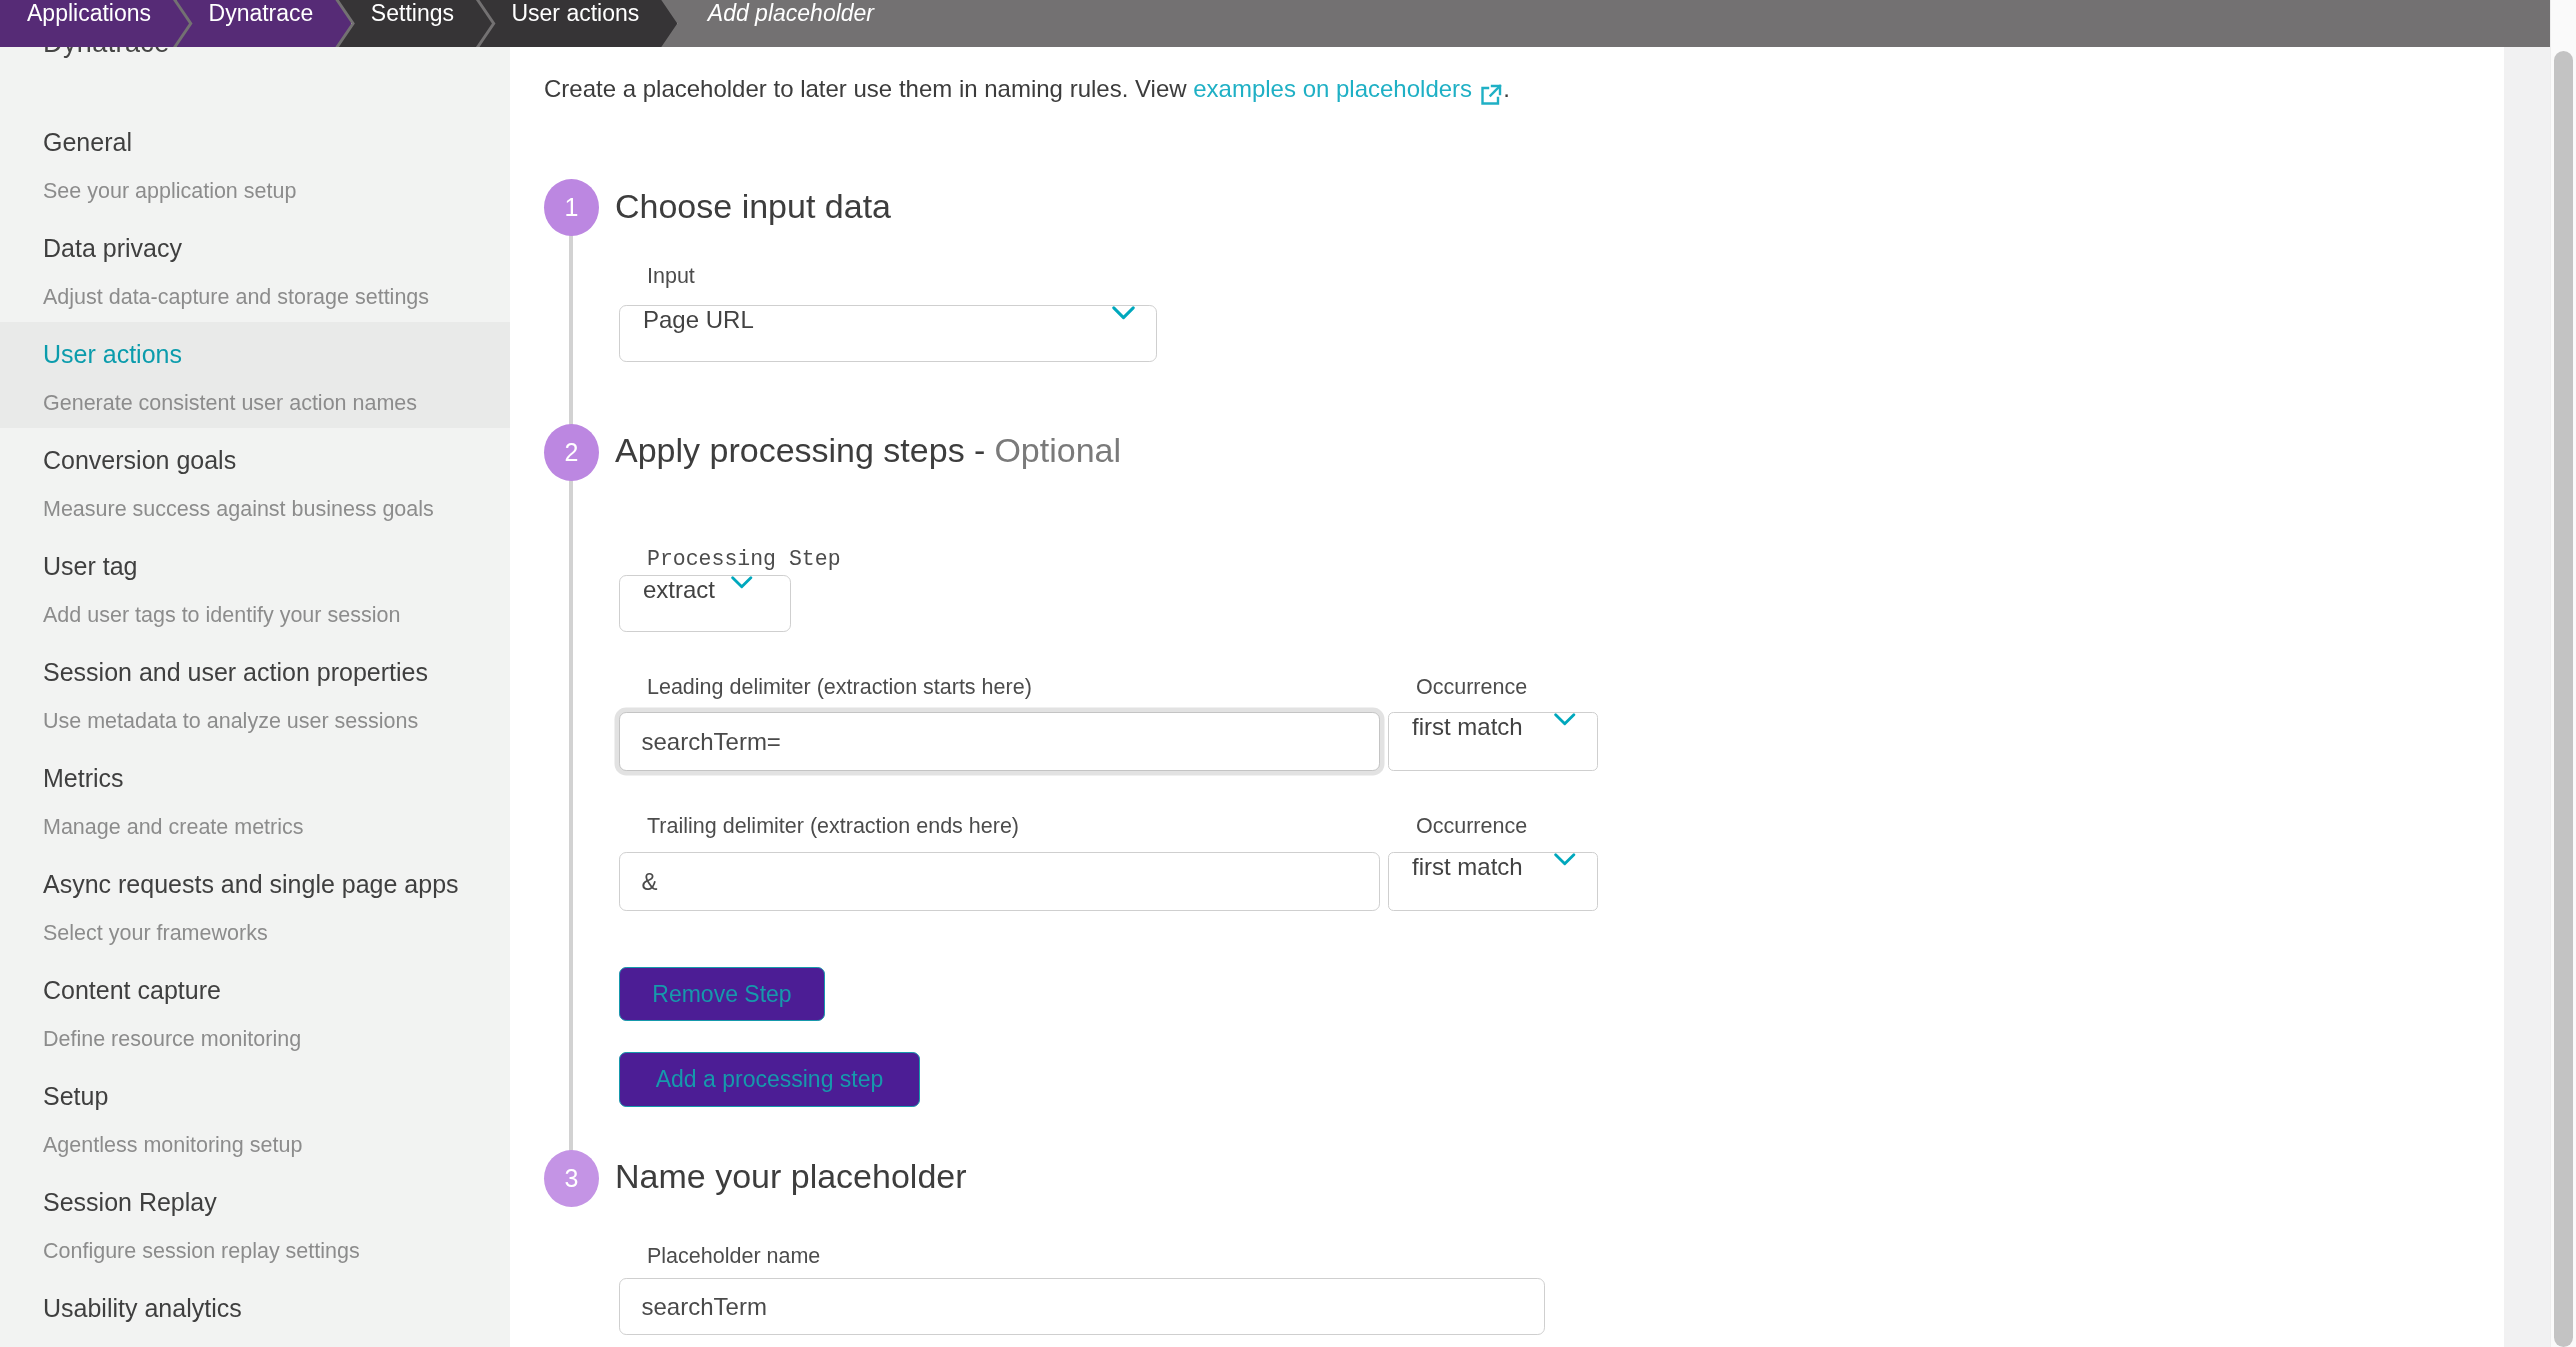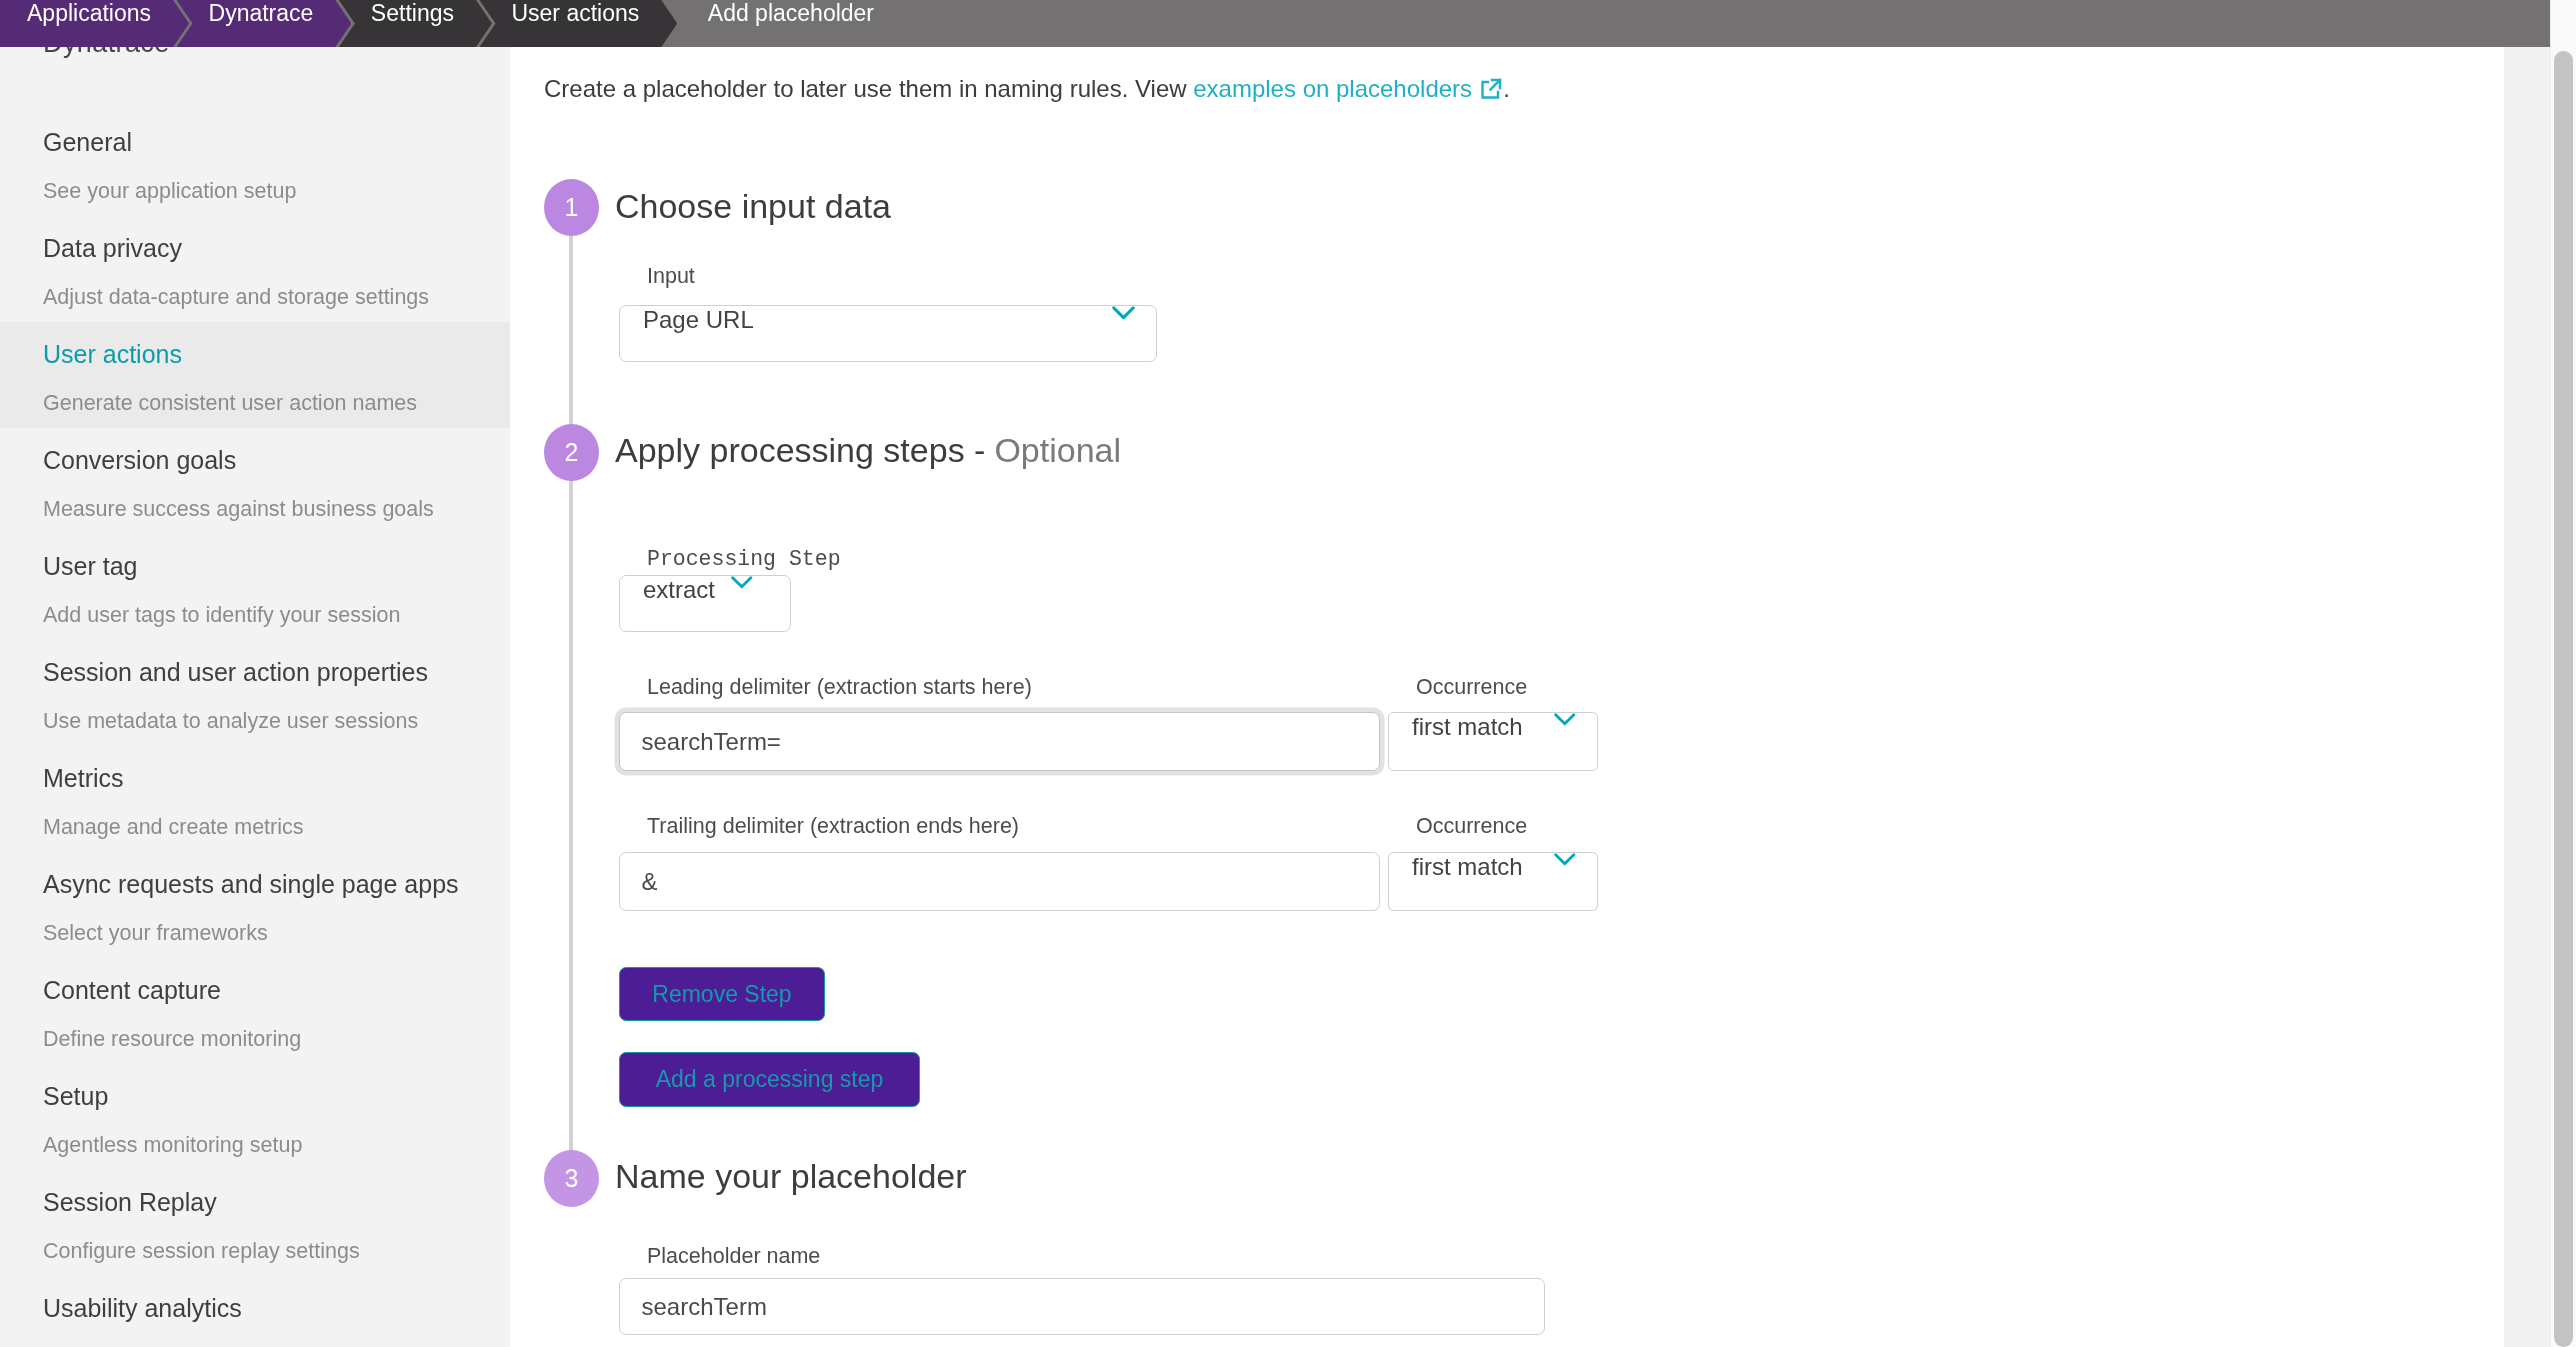--- a/index.html
+++ b/index.html
@@ -30,21 +30,21 @@
     margin-left: -12.5px;
     filter: drop-shadow(4.5px 0 0 #ffffff);
     cursor: pointer;
   }
   .crumb:first-child {
     clip-path: polygon(0 0, calc(100% - 16px) 0, 100% 50%, calc(100% - 16px) 100%, 0 100%);
     margin-left: 0; padding-left: 27px;
   }
   .crumb.purple { background: #562b76; }
   .crumb.dark   { background: #363436; }
-  .crumb.plain  { background: transparent; filter: none; padding-left: 43px; cursor: default; }
+  .crumb.plain  { background: transparent; filter: none; padding-left: 43px; cursor: default; font-style: italic; }
 
   
   .sidebar {
     position: absolute; left: 0; top: 47px;
     width: 510px; height: 1300px;
     background: #f2f3f2;
     overflow: hidden;
     z-index: 10;
   }
   .sidebar-header-clip {
@@ -96,21 +96,21 @@
     position: absolute; left: 510px; top: 47px;
     width: 1995px; height: 1300px;
     background: #ffffff;
   }
   .intro {
     position: absolute; left: 34px; top: 24px;
     font-size: 24px; color: #3c3c3c; line-height: 36px;
   }
   .intro a {
     color: #1fb0c5; text-decoration: none; cursor: pointer;
-    display: inline-flex; align-items: center; gap: 7.2px;
+    display: inline-flex; align-items: flex-end; gap: 7.2px;
   }
   .ext-icon { width: 24px; height: 24px; display: inline-block; vertical-align: -2.7px; }
 
   .connector {
     position: absolute; left: 59px; top: 160px;
     width: 3.6px; height: 970px;
     background: #d2d2d2; z-index: 1;
   }
   .step-circle {
     position: absolute; left: 34px;

